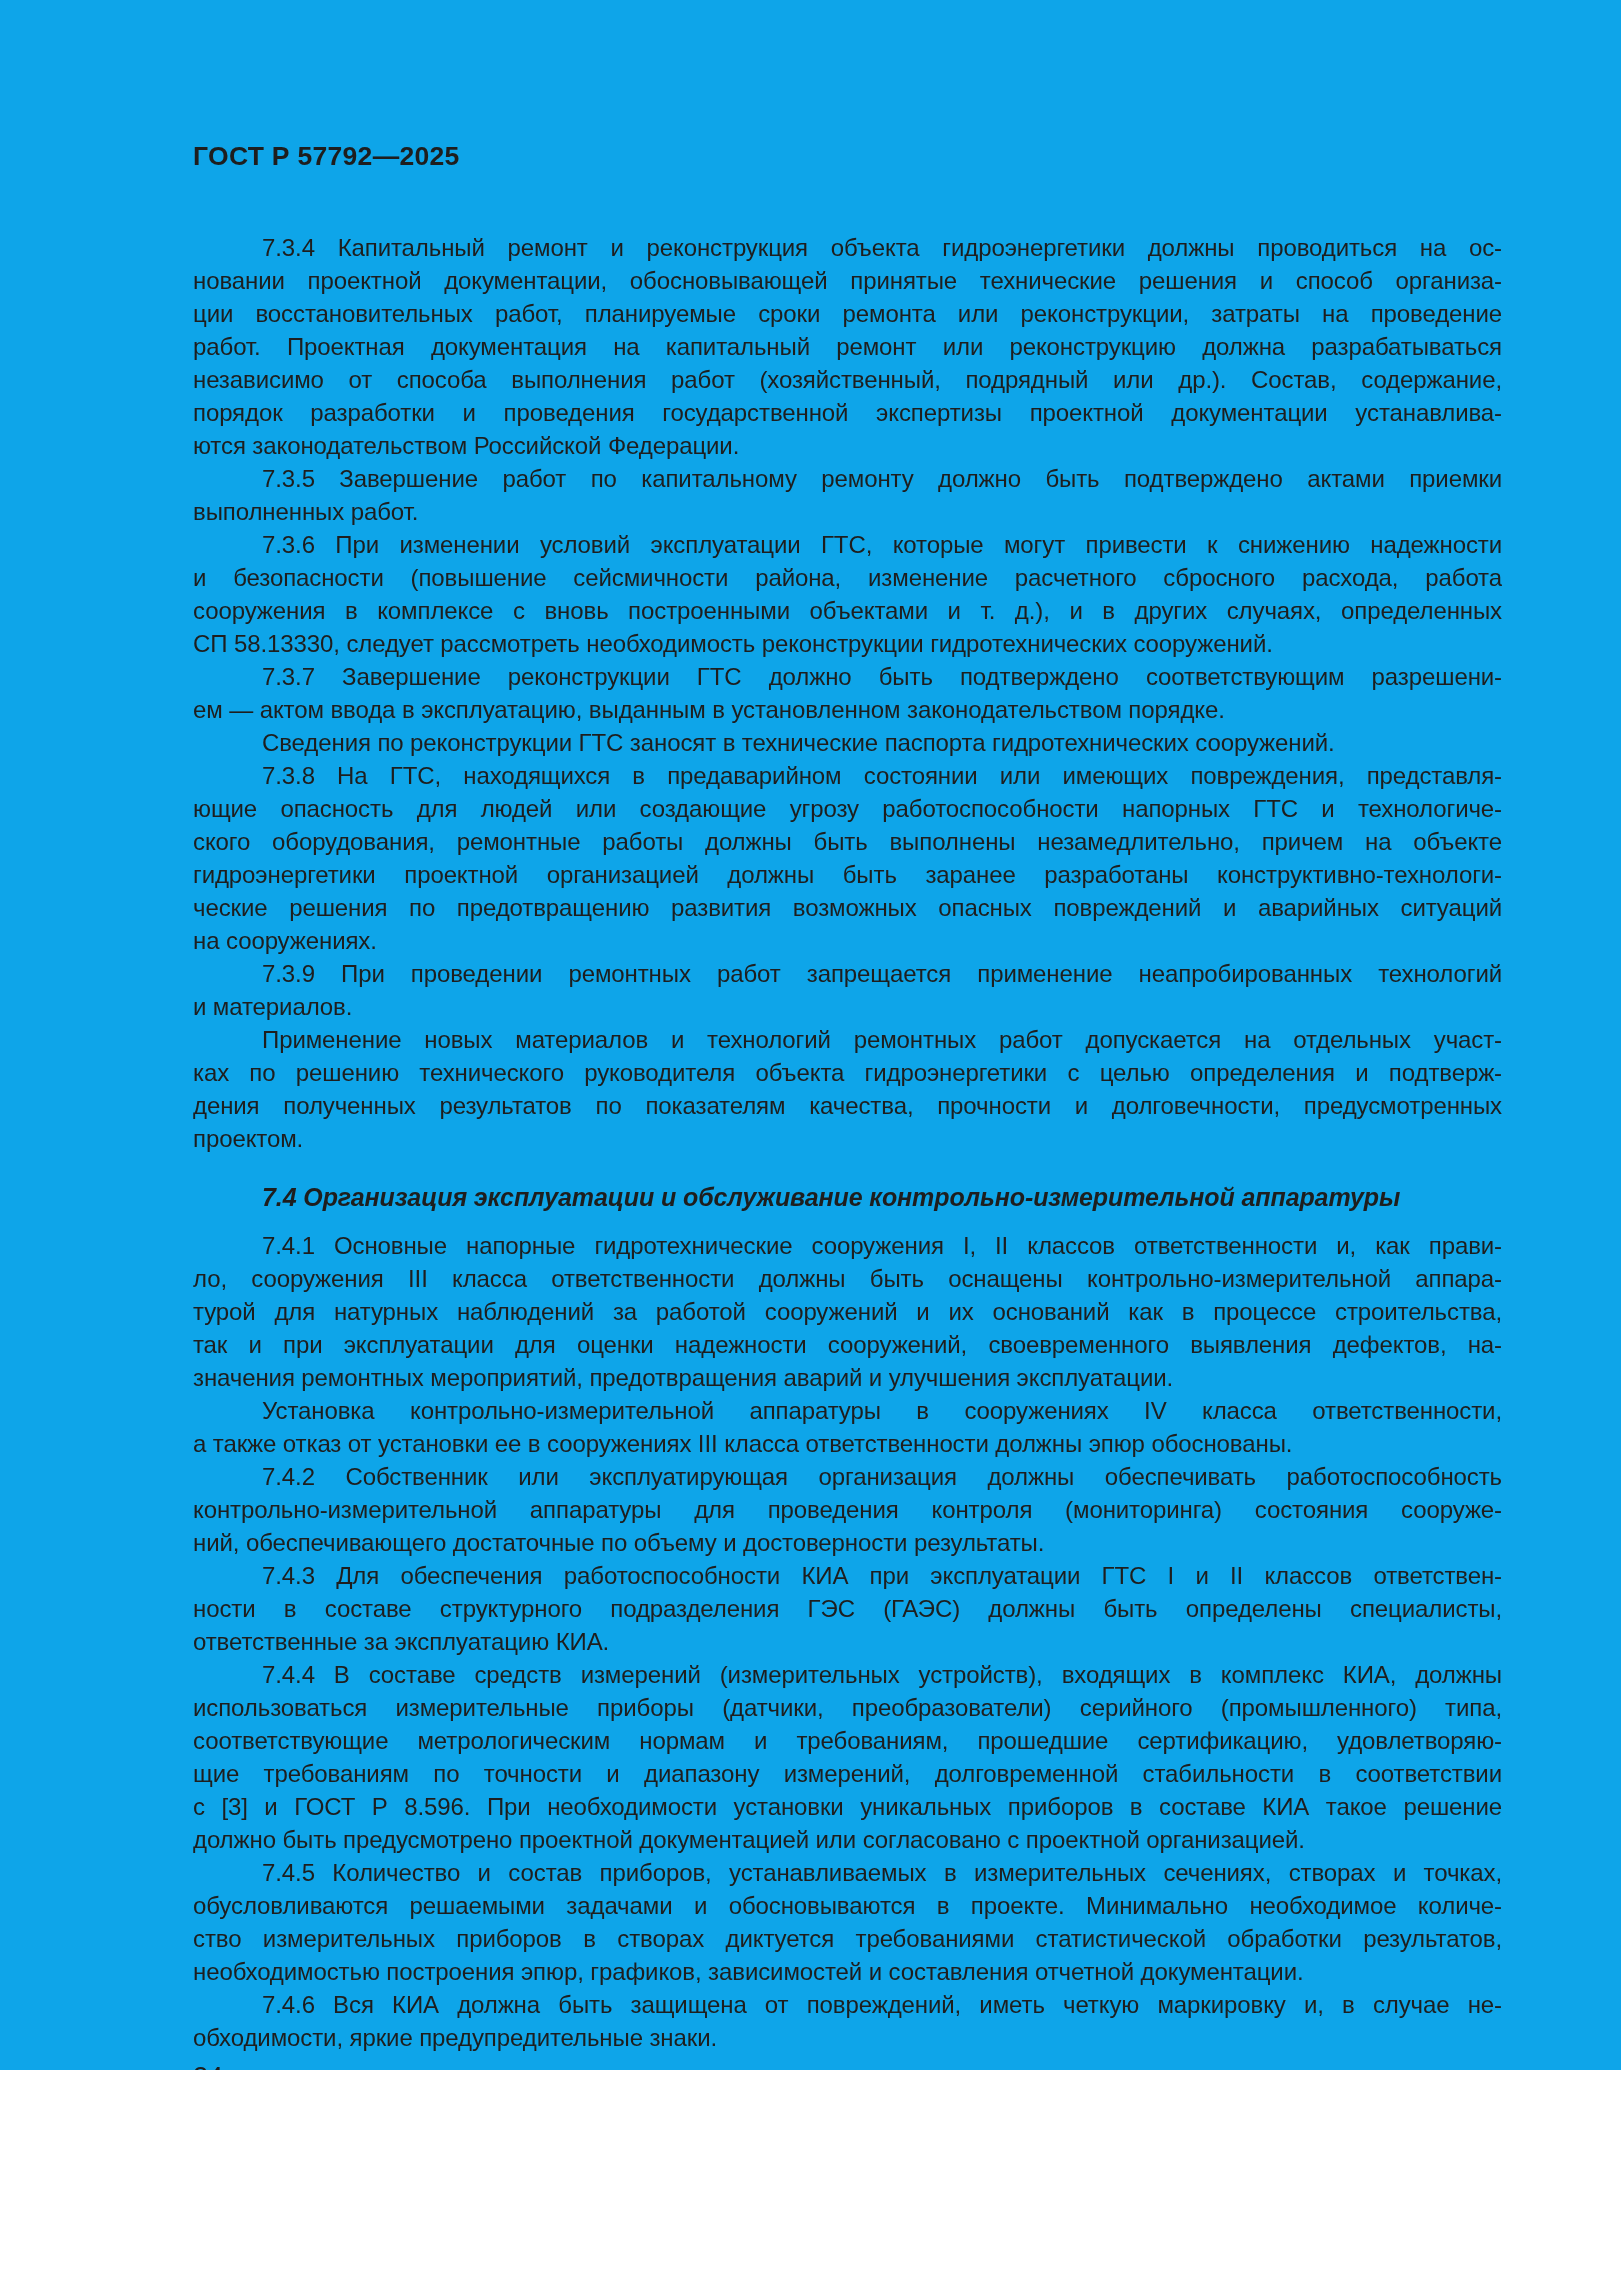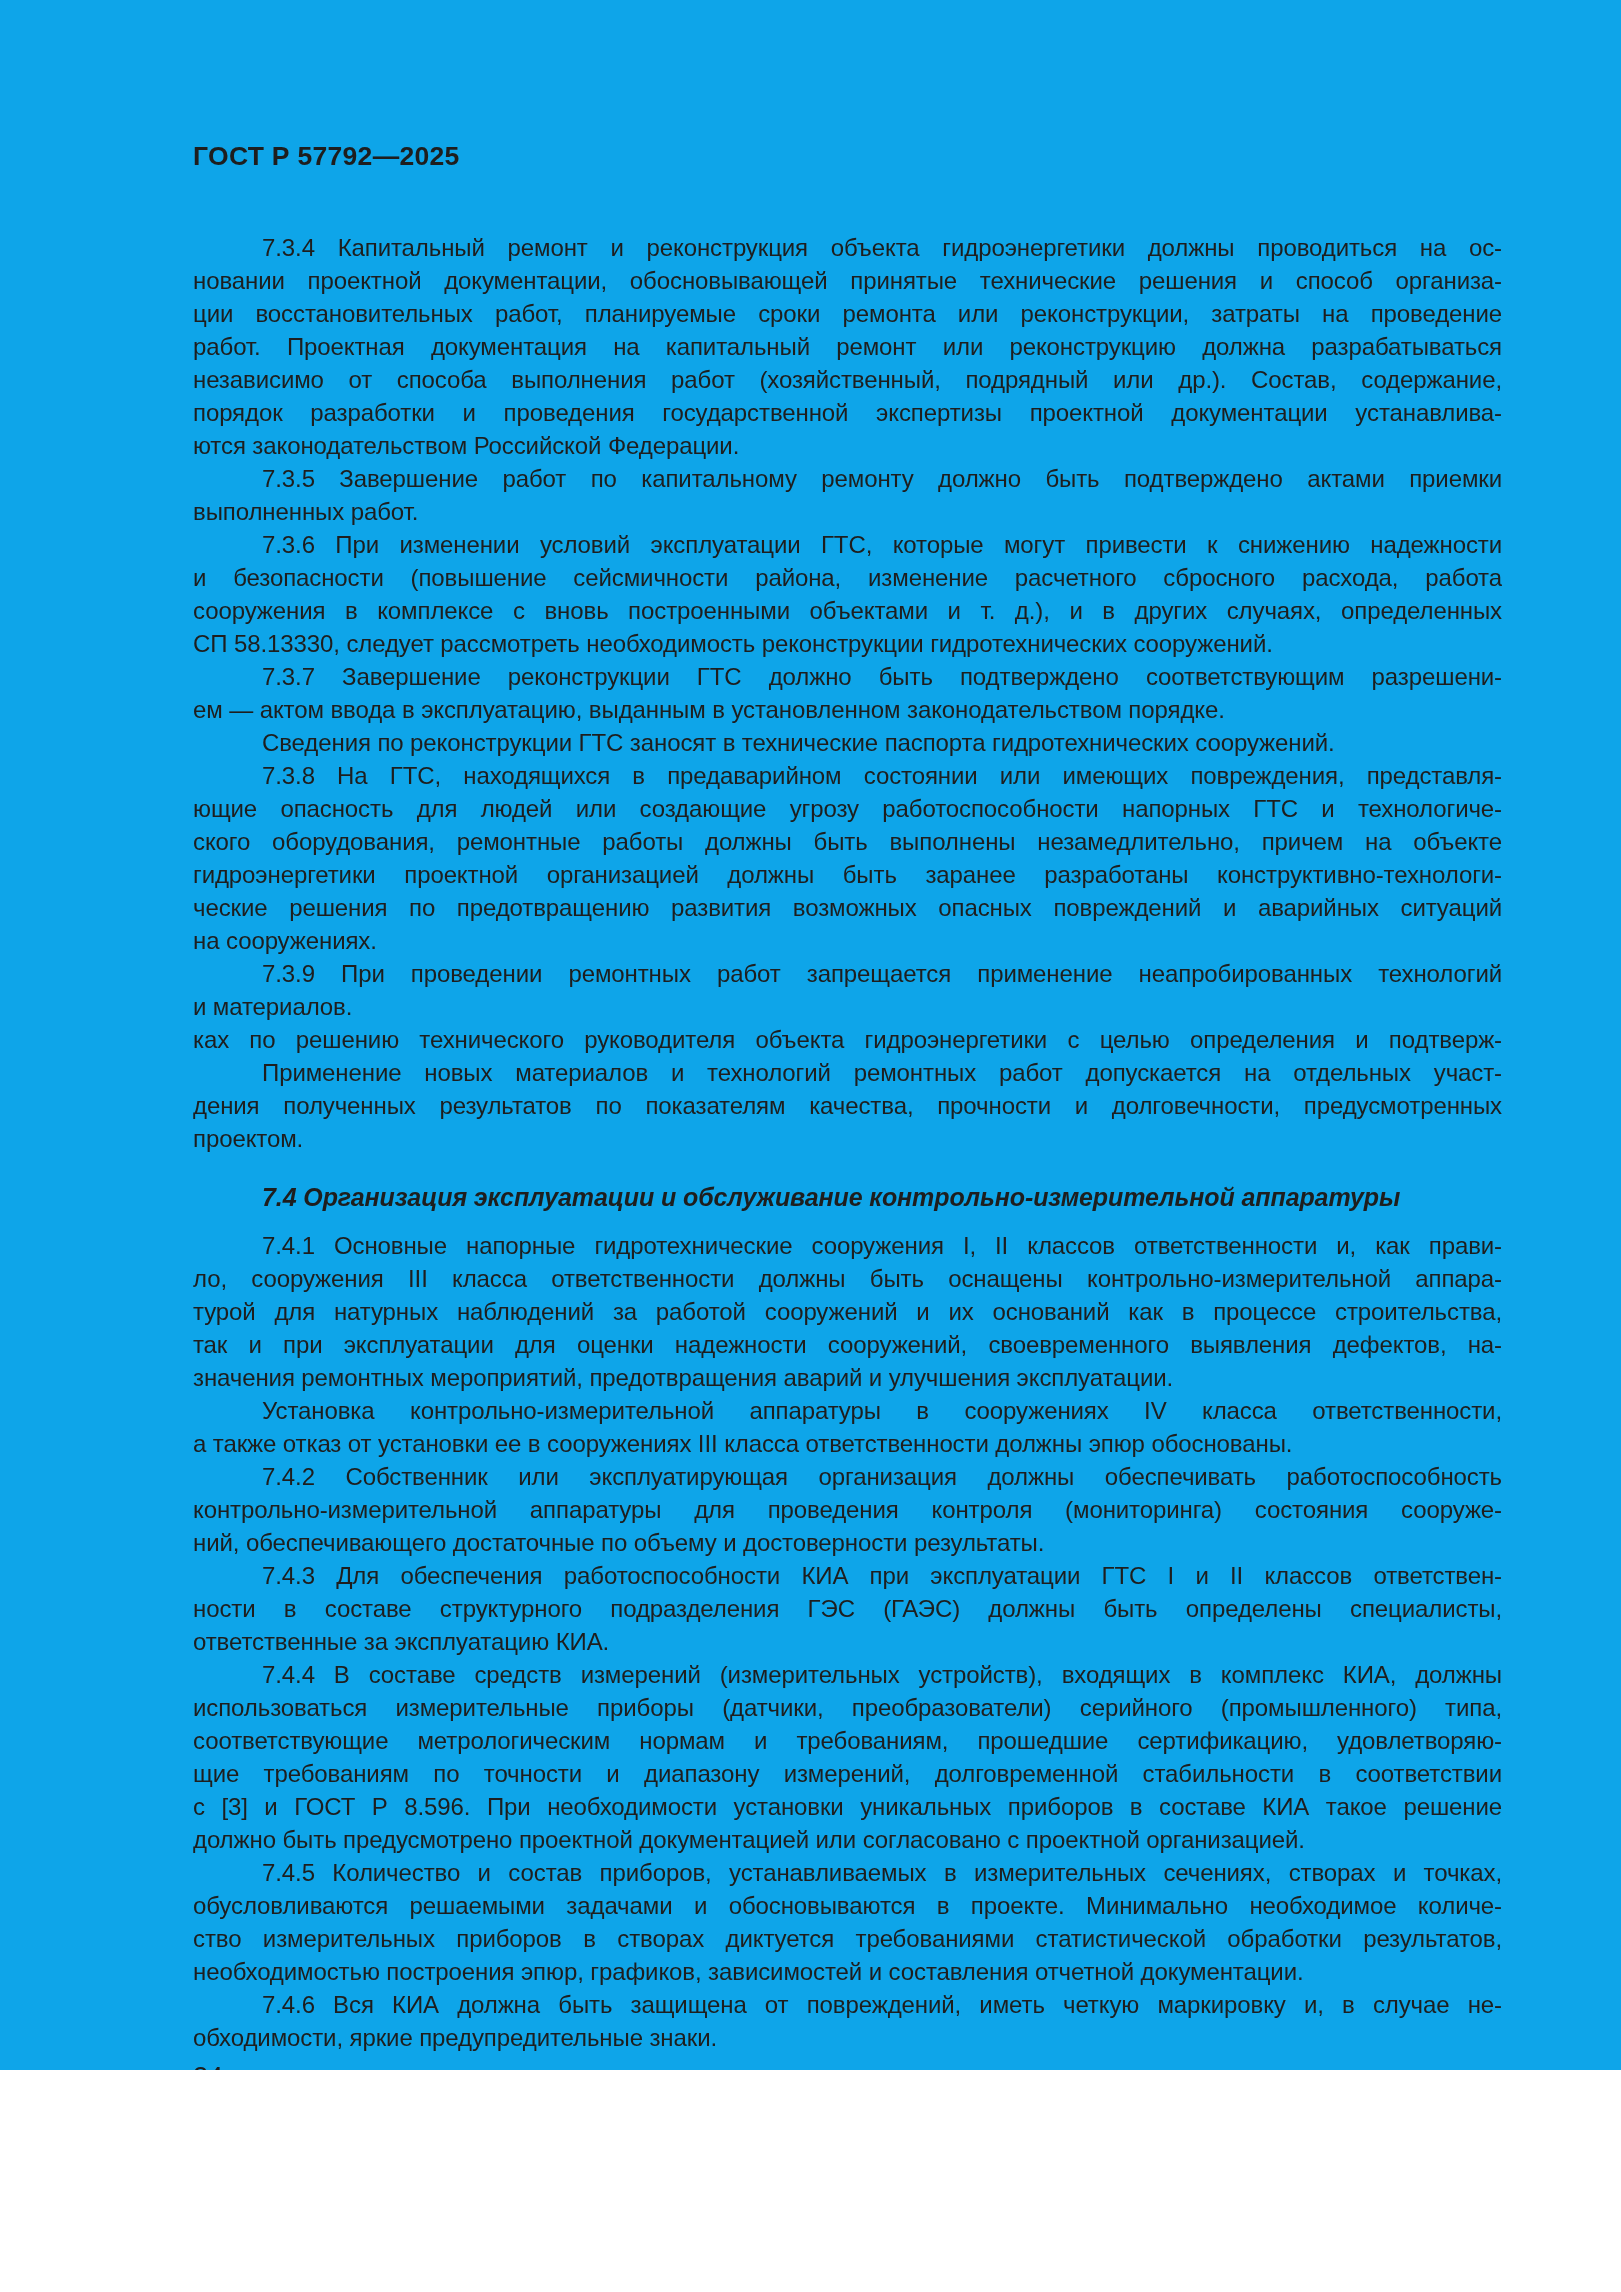--- a/index.html
+++ b/index.html
@@ -101,22 +101,22 @@
         <div class="line">ского оборудования, ремонтные работы должны быть выполнены незамедлительно, причем на объекте</div>
         <div class="line">гидроэнергетики проектной организацией должны быть заранее разработаны конструктивно-технологи-</div>
         <div class="line">ческие решения по предотвращению развития возможных опасных повреждений и аварийных ситуаций</div>
         <div class="line last">на сооружениях.</div>
       </div>
       <div class="para">
         <div class="line first">7.3.9 При проведении ремонтных работ запрещается применение неапробированных технологий</div>
         <div class="line last">и материалов.</div>
       </div>
       <div class="para">
+        <div class="line first">Применение новых материалов и технологий ремонтных работ допускается на отдельных участ-</div>
         <div class="line">ках по решению технического руководителя объекта гидроэнергетики с целью определения и подтверж-</div>
-        <div class="line first">Применение новых материалов и технологий ремонтных работ допускается на отдельных участ-</div>
         <div class="line">дения полученных результатов по показателям качества, прочности и долговечности, предусмотренных</div>
         <div class="line last">проектом.</div>
       </div>
       <div class="heading">7.4 Организация эксплуатации и обслуживание контрольно-измерительной аппаратуры</div>
       <div class="para">
         <div class="line first">7.4.1 Основные напорные гидротехнические сооружения I, II классов ответственности и, как прави-</div>
         <div class="line">ло, сооружения III класса ответственности должны быть оснащены контрольно-измерительной аппара-</div>
         <div class="line">турой для натурных наблюдений за работой сооружений и их оснований как в процессе строительства,</div>
         <div class="line">так и при эксплуатации для оценки надежности сооружений, своевременного выявления дефектов, на-</div>
         <div class="line last">значения ремонтных мероприятий, предотвращения аварий и улучшения эксплуатации.</div>

